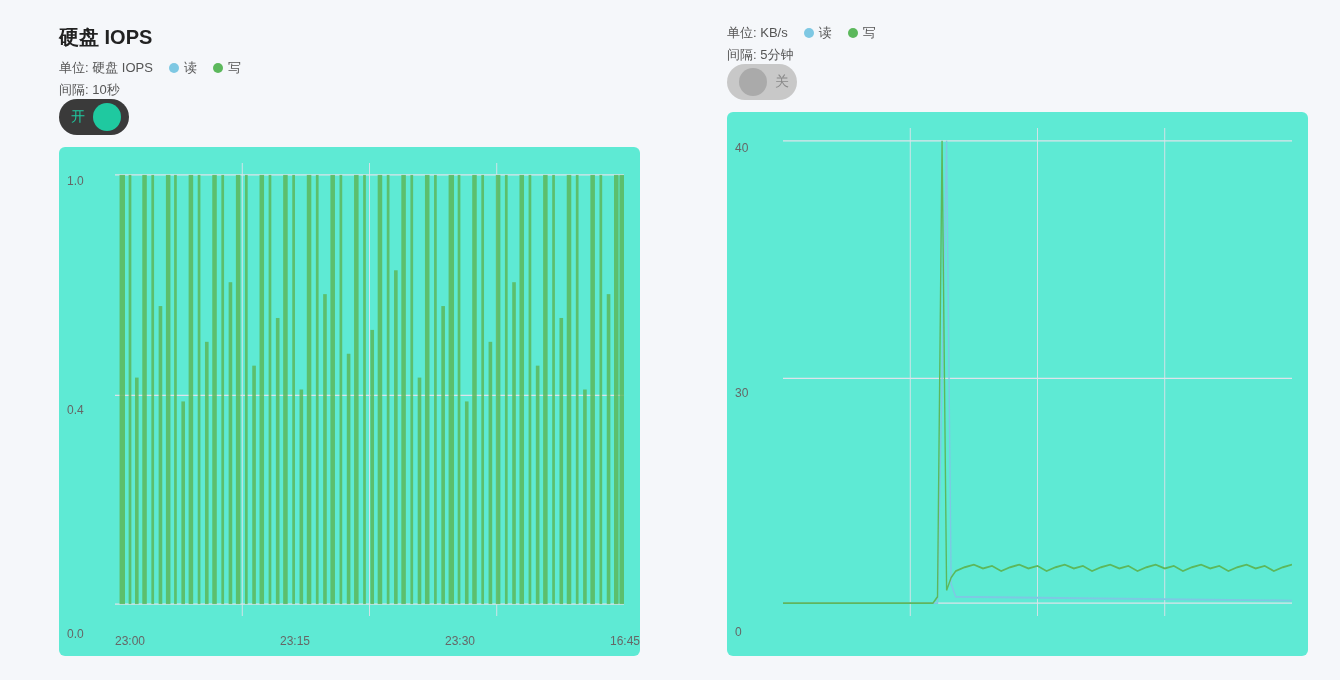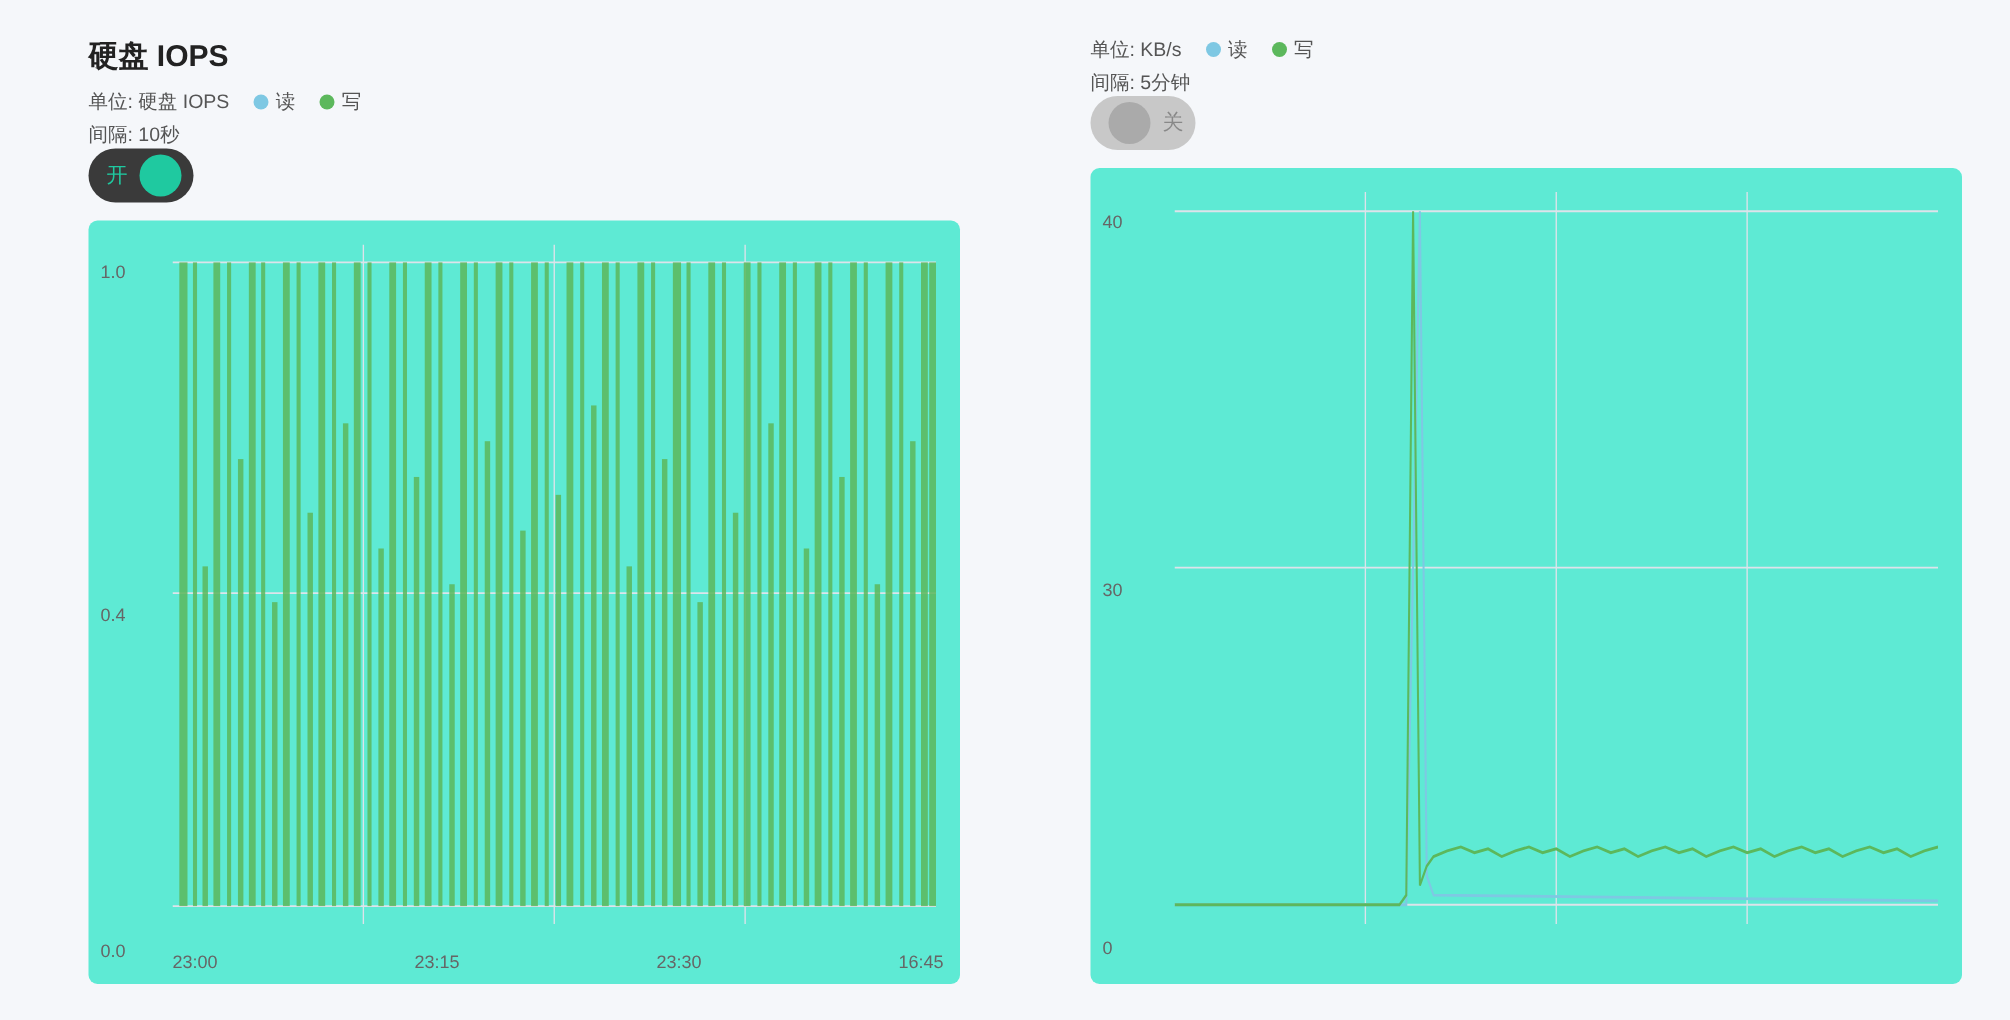--- a/index.html
+++ b/index.html
@@ -123,21 +123,21 @@
       left: 8px;
       font-size: 12px;
       color: #666;
       transform: translateY(50%);
     }
     
     .x-axis-labels {
       position: absolute;
       bottom: 8px;
       left: 56px;
-      right: 11px;
+      right: 0;
       display: flex;
       justify-content: space-between;
       font-size: 12px;
       color: #666;
     }
   </style>
 </head>
 <body>
 
 <div class="main-container">

